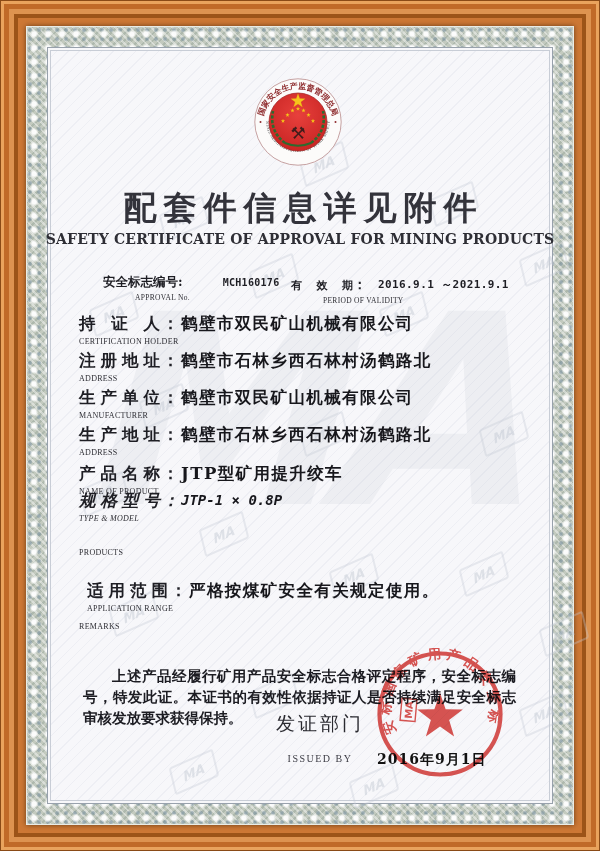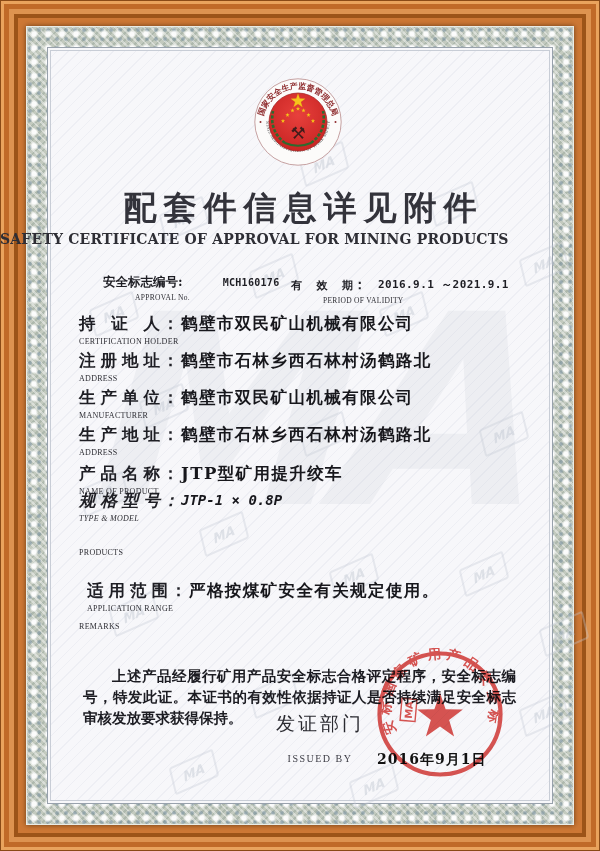--- a/index.html
+++ b/index.html
@@ -31,21 +31,21 @@
           color:rgba(178,186,200,0.15);letter-spacing:-18px;transform:skewX(-6deg);line-height:1;}
   .wm{position:absolute;width:44px;height:24px;border:2px solid rgba(195,200,212,.35);border-radius:3px;
       color:rgba(195,200,212,.48);font:italic bold 13px "DejaVu Sans",sans-serif;
       display:flex;align-items:center;justify-content:center;transform:rotate(-24deg) skewX(-10deg);}
 
   
   .content{position:absolute;inset:0;z-index:2;}
   .emblem{position:absolute;left:254px;top:78px;width:88px;height:88px;}
   .title-zh{position:absolute;top:186px;left:0;width:100%;text-align:center;
             font-size:33px;font-weight:bold;letter-spacing:7px;text-indent:7px;color:#33333b;}
-  .title-en{position:absolute;top:231px;left:0;width:100%;
+  .title-en{position:absolute;top:231px;left:0;width:100%;text-align:center;
             font-size:14px;font-weight:bold;letter-spacing:.2px;color:#2e2e35;}
 
   .approval{position:absolute;left:103px;top:274px;}
   .ap-main{font-size:12.5px;font-weight:bold;}
   .mono{font-family:"DejaVu Sans Mono","Liberation Mono",monospace;}
   .ap-num{font-size:10px;font-weight:bold;letter-spacing:.3px;padding-left:40px;}
   .en-sub{font-size:7.5px;letter-spacing:.3px;color:#2d2d33;margin-top:2px;font-family:"Liberation Serif",serif;margin-left:32px;}
   .validity{position:absolute;left:291px;top:274px;}
   .v-label{display:inline-block;width:62px;text-align:justify;text-align-last:justify;text-justify:inter-character;
            font-size:11px;font-weight:bold;}

